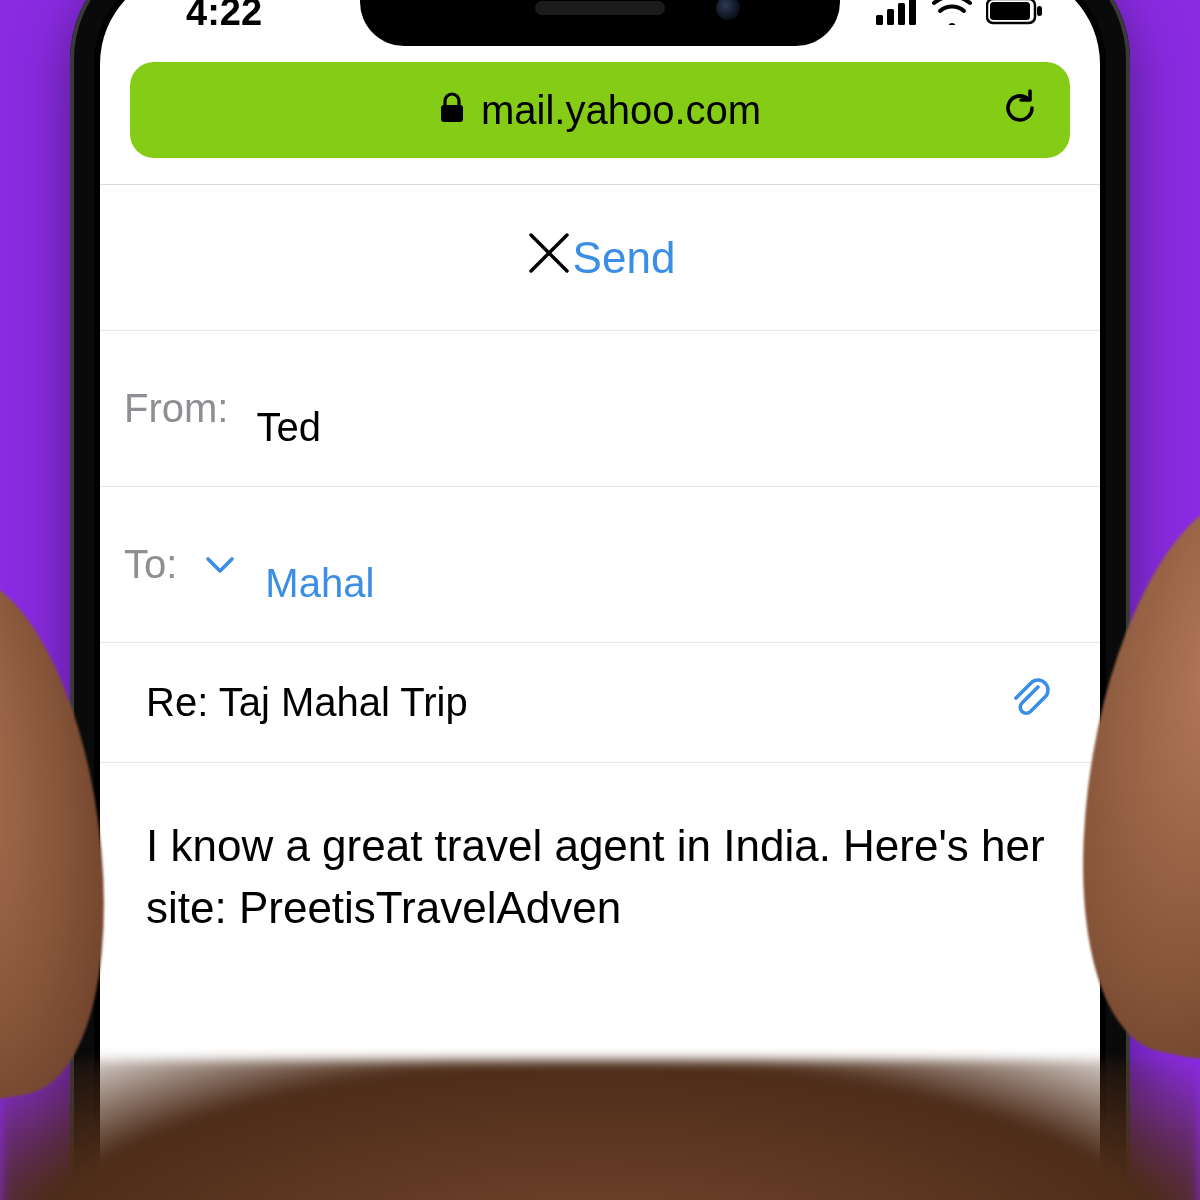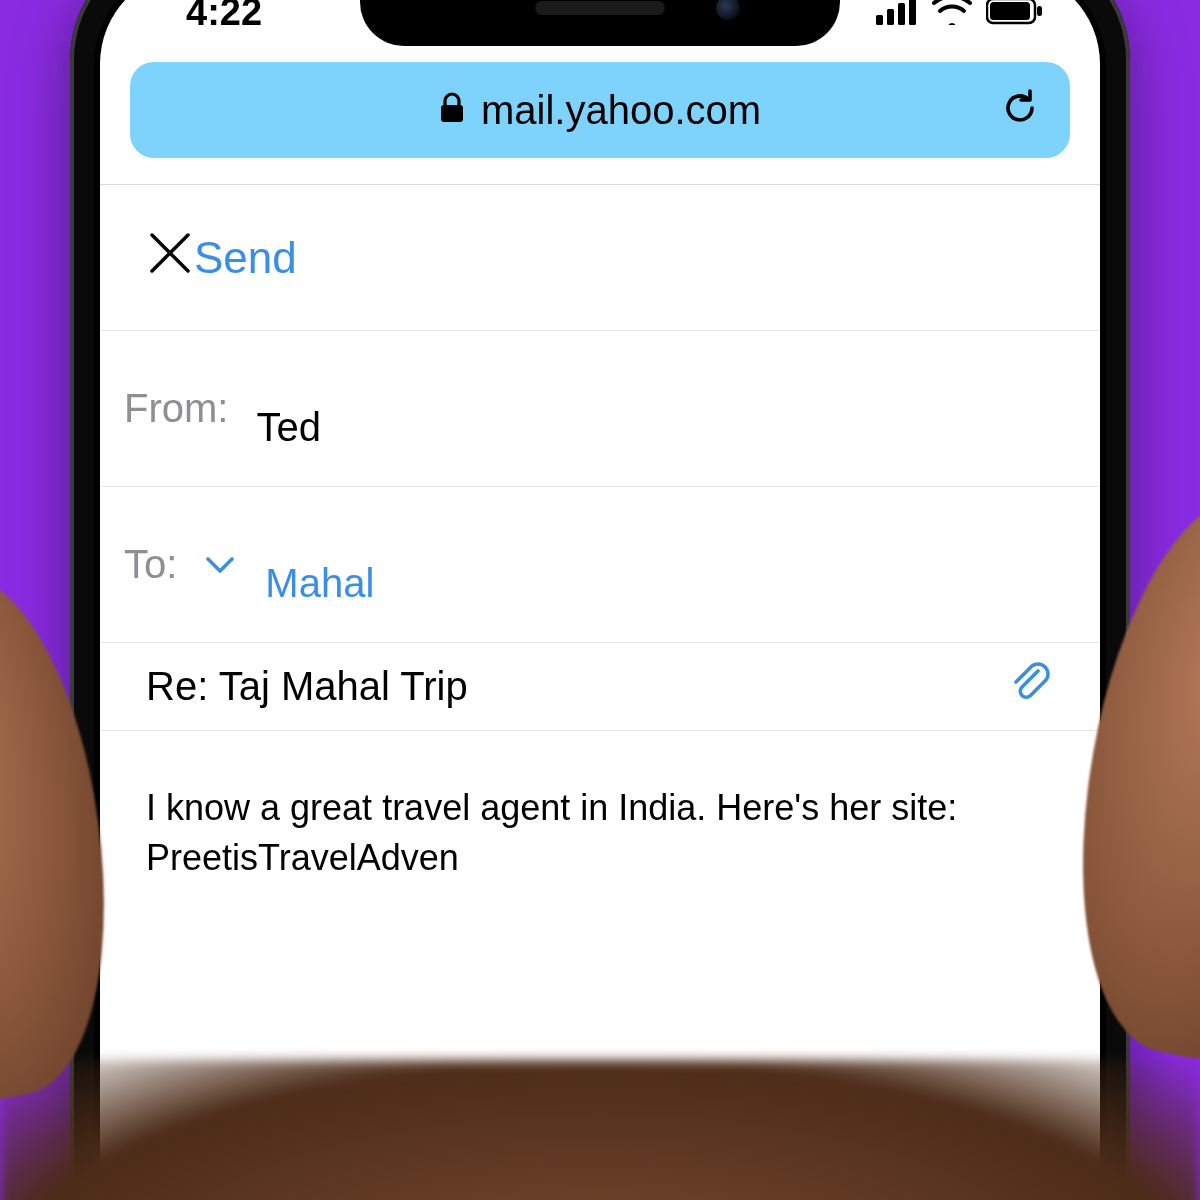--- a/index.html
+++ b/index.html
@@ -88,21 +88,21 @@
     position: relative;
     z-index: 40;
   }
   .status-right { display: flex; align-items: center; gap: 14px; }
   .status-left { padding-left: 30px; }
 
   
   .addr {
     margin: 8px 30px 0 30px;
     height: 96px;
-    background: #7dd3fc;
+    background: #84cc16;
     border-radius: 24px;
     display: flex;
     align-items: center;
     position: relative;
   }
   .addr-center {
     position: absolute;
     left: 0; right: 0;
     display: flex;
     align-items: center;
@@ -117,21 +117,21 @@
     right: 30px;
     top: 50%;
     transform: translateY(-50%);
   }
 
   .divider-thin { height: 1px; background: #d9d9dc; }
 
   
   .compose-header {
     display: flex;
-    justify-content: flex-start;
+    justify-content: center;
     align-items: center;
     padding: 40px 46px 40px 46px;
   }
   .close-x { font-size: 56px; color: #000; font-weight: 300; cursor: pointer; }
   .send-btn { font-size: 44px; color: #3a8ee6; cursor: pointer; }
 
   .field-row {
     display: flex;
     align-items: center;
     padding: 36px 24px;
@@ -140,31 +140,31 @@
   }
   .field-label { color: #8e8e93; margin-right: 28px; }
   .field-value { color: #000; margin-top: 38px; }
   .field-value.link { color: #3a8ee6; }
   .to-chevron { color: #3a8ee6; margin-right: 30px; display:flex; align-items:center; }
 
   .subject-row {
     display: flex;
     align-items: center;
     justify-content: space-between;
-    padding: 16px 46px;
+    padding: 32px 46px;
     font-size: 40px;
     color: #000;
     border-top: 1px solid #e6e6e9;
     border-bottom: 1px solid #e6e6e9;
   }
   .clip { color: #3a8ee6; }
 
   .body-area {
     padding: 52px 46px;
-    font-size: 36px;
+    font-size: 44px;
     color: #000;
     line-height: 1.4;
     min-height: 360px;
   }
 
   
   .thumb {
     position: absolute;
     background: radial-gradient(ellipse at 40% 30%, #b57b5b 0%, #8a573b 55%, #5b3521 100%);
     border-radius: 50%;

